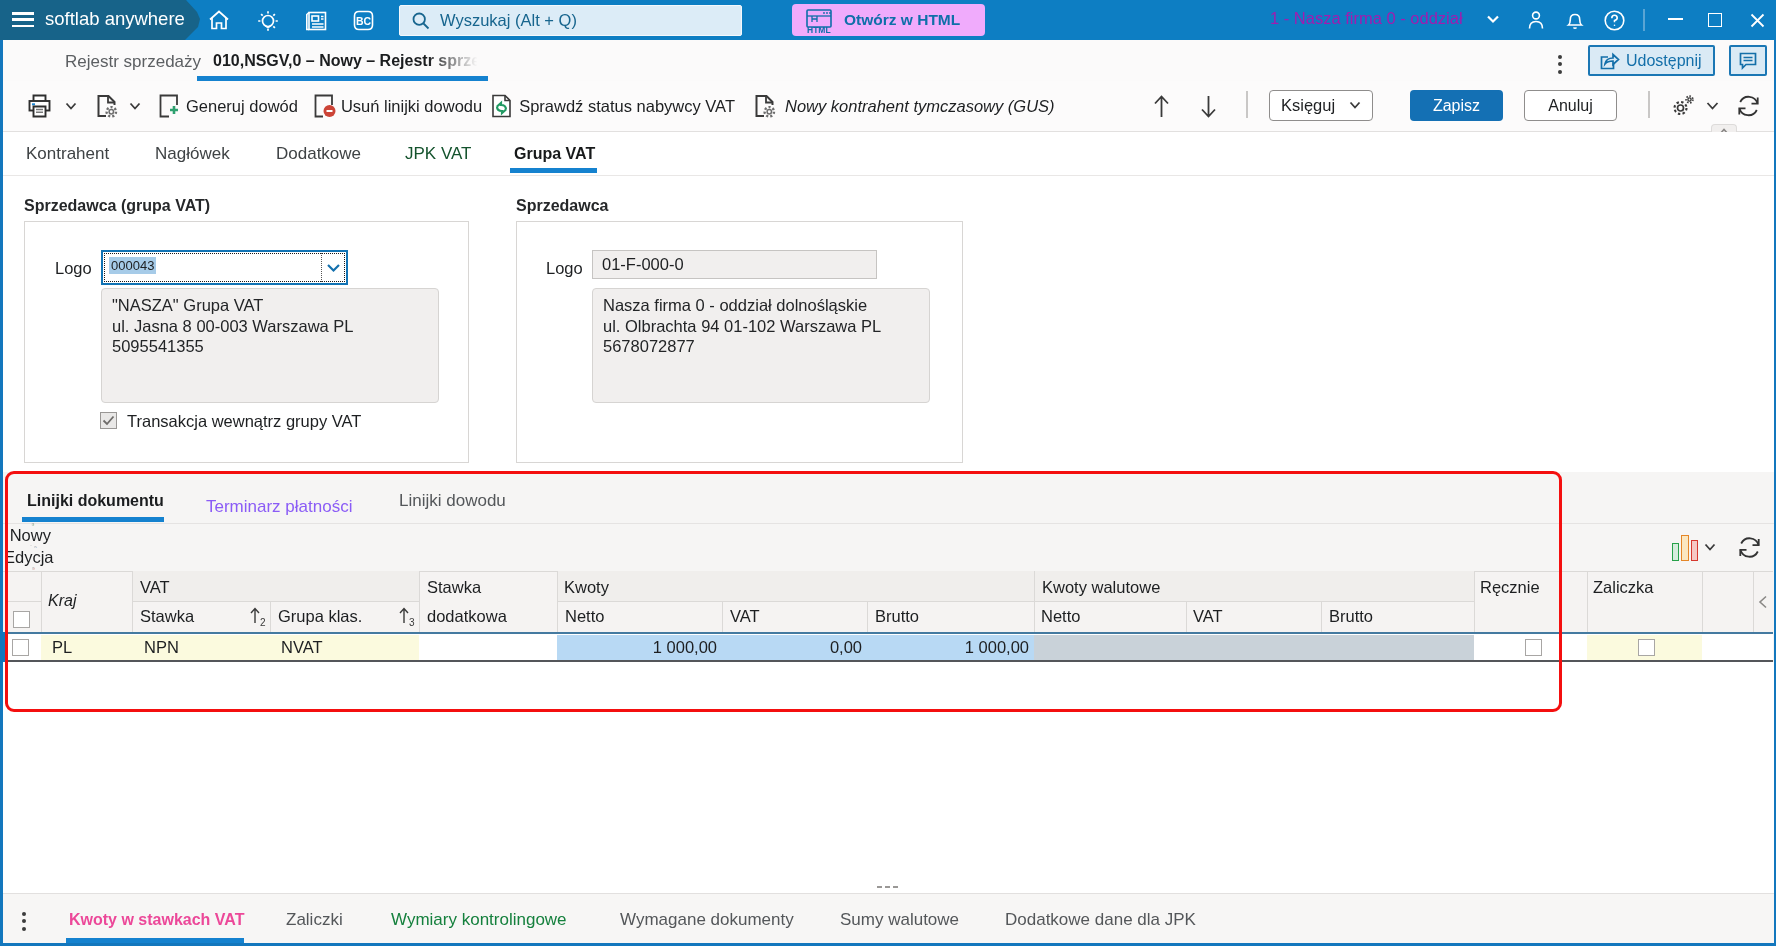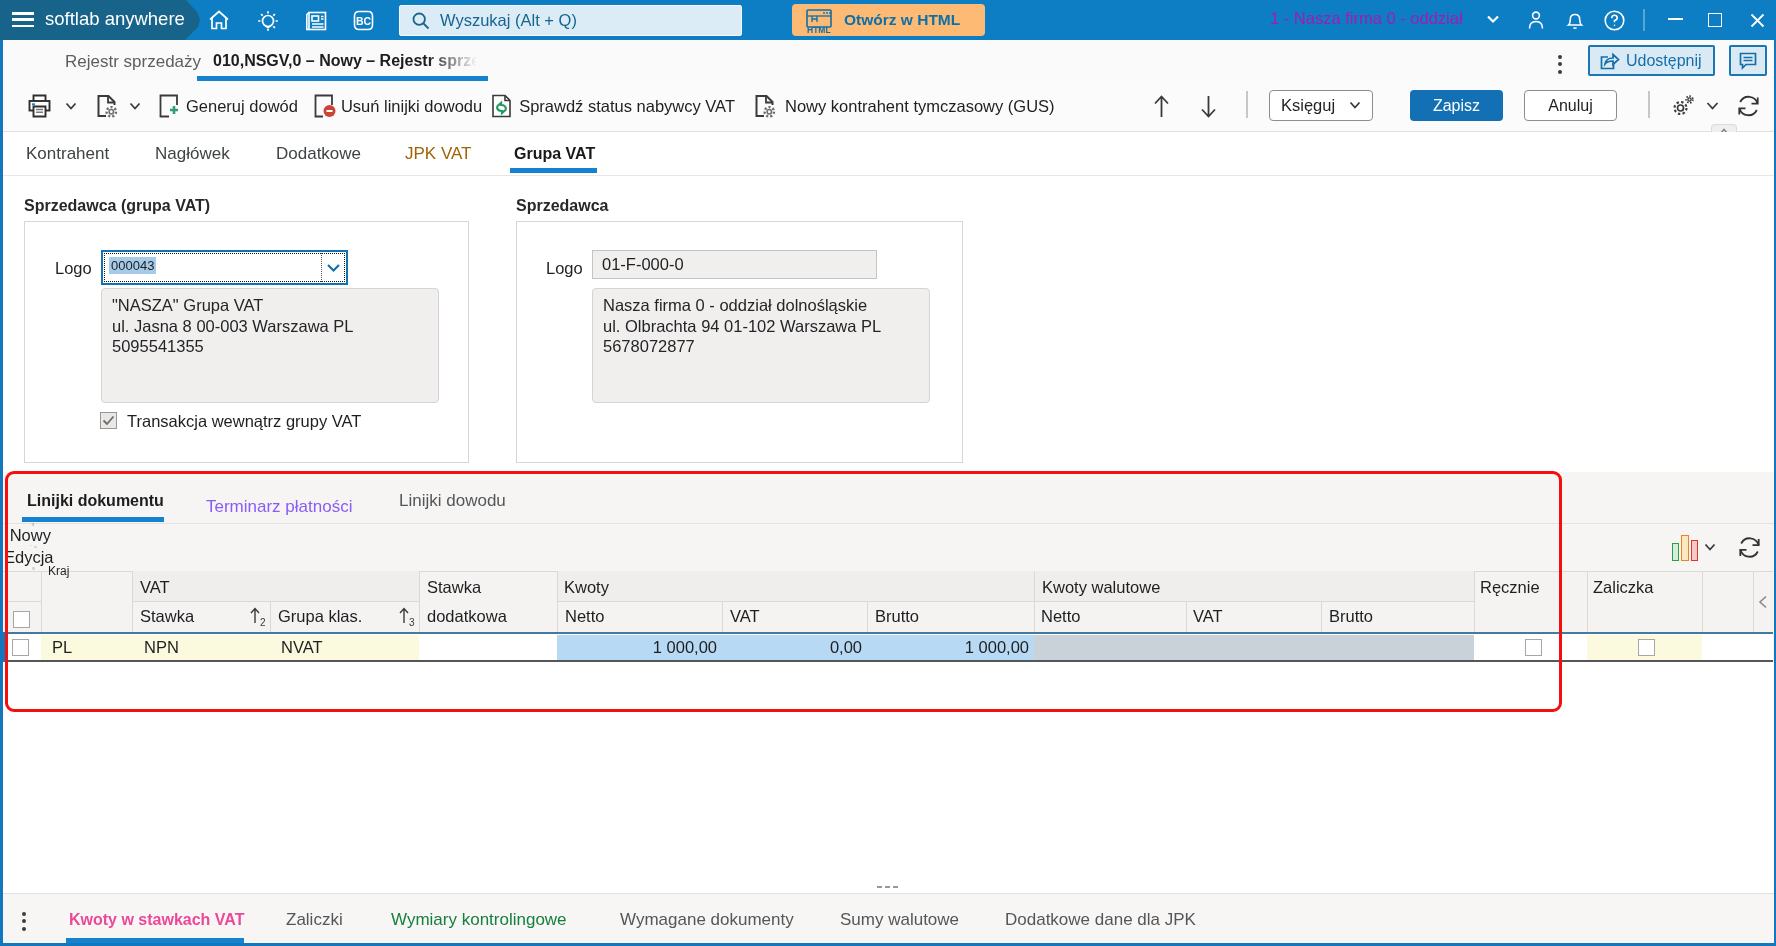--- a/index.html
+++ b/index.html
@@ -52,21 +52,21 @@
 </div>
 
 <div class="abs flex" style="left:399px;top:5px;width:343px;height:31px;background:#dcecf7;border:1.5px solid #f3f8fc;box-sizing:border-box;border-radius:2px;">
   <svg width="20" height="20" viewBox="0 0 20 20" fill="none" stroke="#17658e" stroke-width="1.8" style="margin-left:11px;">
     <circle cx="8.2" cy="8.2" r="5.7"></circle>
       <path d="M12.5 12.5 L17.5 17.5"></path>
   </svg>
   <span style="color:#17658e;font-size:16.5px;margin-left:9px;">Wyszukaj (Alt + Q)</span>
 </div>
 
-<div class="abs flex" style="left:792px;top:4px;width:193px;height:32px;background:#fdba74;border-radius:4px;">
+<div class="abs flex" style="left:792px;top:4px;width:193px;height:32px;background:#f0abfc;border-radius:4px;">
   <svg width="30" height="26" viewBox="0 0 30 26" fill="none" stroke="#0f6fa9" stroke-width="1.6" style="margin-left:12px;">
     <rect x="3" y="3" width="24" height="17" rx="1"></rect>
     <path d="M3 9 h24" stroke-width="1.3"></path>
     <circle cx="20" cy="6" r="0.9" fill="#0f6fa9" stroke="none"></circle>
       <circle cx="23" cy="6" r="0.9" fill="#0f6fa9" stroke="none"></circle>
       <circle cx="26" cy="6" r="0.9" fill="#0f6fa9" stroke="none"></circle>
     <path d="M8 9 v6 M8 12 h5 M13 9 v6" stroke-width="1.3"></path>
     <text x="3" y="25.5" font-size="8.5" fill="#0f6fa9" stroke="none" font-weight="bold" font-family="Liberation Sans">HTML</text>
   </svg>
   <span style="color:#0f6fa9;font-size:15.5px;font-weight:bold;margin-left:10px;">Otwórz w HTML</span>
@@ -168,21 +168,21 @@
   <span style="margin-left:6px;font-size:16.5px;">Sprawdź status nabywcy VAT</span>
 
   <svg width="26" height="26" viewBox="0 0 26 26" fill="none" stroke="#3a3a3a" stroke-width="1.7" style="margin-left:17px;">
     <path d="M12 23 H4.5 V3 H14.5 L20.5 9 V12" stroke-width="2"></path>
     <path d="M14 3.5 V9.5 H20" stroke-width="1.8"></path>
     <g stroke="#6e6e6e">
         <circle cx="17.3" cy="18.8" r="2.2" stroke-width="1.5"></circle>
     <circle cx="17.3" cy="18.8" r="4.7" stroke-width="2.4" stroke-dasharray="2.1 2.05"></circle>
       </g>
   </svg>
-  <span style="margin-left:7px;font-size:16.5px;">Nowy kontrahent tymczasowy (GUS)</span>
+  <span style="margin-left:7px;font-size:16.5px;font-style:italic;">Nowy kontrahent tymczasowy (GUS)</span>
 </div>
 
 <svg class="abs" style="left:1152px;top:94px;" width="19" height="25" viewBox="0 0 19 25" fill="none" stroke="#3a3a3a" stroke-width="1.8">
     <path d="M9.5 23 V3 M3 9.5 L9.5 2.5 L16 9.5"></path>
   </svg>
 <svg class="abs" style="left:1199px;top:94px;" width="19" height="25" viewBox="0 0 19 25" fill="none" stroke="#3a3a3a" stroke-width="1.8">
     <path d="M9.5 2 V22 M3 15.5 L9.5 22.5 L16 15.5"></path>
   </svg>
 <div class="abs" style="left:1246px;top:91px;width:1.5px;height:27px;background:#c9c7c6;"></div>
 <div class="abs flex" style="left:1269px;top:90px;width:104px;height:31px;background:#fff;border:1px solid #8f8d8c;box-sizing:border-box;border-radius:4px;">
@@ -216,21 +216,21 @@
 
 <div class="abs" style="left:1711px;top:124px;width:26px;height:14px;background:#f1efee;border:1px solid #dddbda;border-bottom:none;border-radius:4px 4px 0 0;box-sizing:border-box;"></div>
 <svg class="abs" style="left:1718px;top:128px;" width="12" height="8" viewBox="0 0 12 8" fill="none" stroke="#8a8886" stroke-width="1.7">
     <path d="M1.5 6.5 L6 1.5 L10.5 6.5"></path>
   </svg>
 
 <div class="abs" style="left:0;top:132px;width:1776px;height:44px;background:#fff;border-bottom:1.5px solid #e9e7e6;box-sizing:border-box;"></div>
 <div class="abs" style="left:26px;top:144px;color:#3f4345;font-size:17px;">Kontrahent</div>
 <div class="abs" style="left:155px;top:144px;color:#3f4345;font-size:17px;">Nagłówek</div>
 <div class="abs" style="left:276px;top:144px;color:#3f4345;font-size:17px;">Dodatkowe</div>
-<div class="abs" style="left:405px;top:144px;color:#a16207;font-size:17px;">JPK VAT</div>
+<div class="abs" style="left:405px;top:144px;color:#14532d;font-size:17px;">JPK VAT</div>
 <div class="abs" style="left:514px;top:145px;color:#17191a;font-weight:bold;font-size:16px;">Grupa VAT</div>
 <div class="abs" style="left:510px;top:168px;width:87px;height:4.5px;background:#1582cf;"></div>
 
 <div class="abs" style="left:24px;top:197px;font-size:16px;font-weight:bold;color:#26282a;">Sprzedawca (grupa VAT)</div>
 <div class="abs" style="left:24px;top:221px;width:445px;height:242px;border:1px solid #d8d6d4;box-sizing:border-box;"></div>
 <div class="abs" style="left:55px;top:259px;font-size:16.5px;">Logo</div>
 
 <div class="abs" style="left:101px;top:250px;width:247px;height:35px;background:#fff;border:2.5px solid #1173b4;box-sizing:border-box;">
   <div style="position:absolute;left:1px;top:1px;right:1px;bottom:1px;border:1.5px dotted #1a1a1a;"></div>
   <div style="position:absolute;left:6px;top:5px;background:#a6cbe8;font-size:13px;padding:1px 2px;">000043</div>
@@ -313,21 +313,21 @@
 <div class="abs" style="left:722px;top:601px;width:1px;height:31px;background:#dbd9d7;"></div>
 <div class="abs" style="left:867px;top:601px;width:1px;height:31px;background:#dbd9d7;"></div>
 <div class="abs" style="left:1034px;top:571px;width:1px;height:61px;background:#dbd9d7;"></div>
 <div class="abs" style="left:1186px;top:601px;width:1px;height:31px;background:#dbd9d7;"></div>
 <div class="abs" style="left:1321px;top:601px;width:1px;height:31px;background:#dbd9d7;"></div>
 <div class="abs" style="left:1474px;top:571px;width:1px;height:61px;background:#dbd9d7;"></div>
 <div class="abs" style="left:1587px;top:571px;width:1px;height:61px;background:#dbd9d7;"></div>
 <div class="abs" style="left:1702px;top:571px;width:1px;height:61px;background:#dbd9d7;"></div>
 <div class="abs" style="left:1753px;top:571px;width:1px;height:61px;background:#dbd9d7;"></div>
 
-<div class="abs" style="left:48px;top:564px;font-size:12px;">Kraj</div>
+<div class="abs" style="left:48px;top:592px;font-size:16px;font-style:italic;">Kraj</div>
 <div class="abs" style="left:140px;top:578px;font-size:16.5px;">VAT</div>
 <div class="abs" style="left:140px;top:607px;font-size:16.5px;">Stawka</div>
 <div class="abs" style="left:278px;top:607px;font-size:16.5px;">Grupa klas.</div>
 <div class="abs" style="left:427px;top:578px;font-size:16.5px;">Stawka</div>
 <div class="abs" style="left:427px;top:607px;font-size:16.5px;">dodatkowa</div>
 <div class="abs" style="left:564px;top:578px;font-size:16.5px;">Kwoty</div>
 <div class="abs" style="left:565px;top:607px;font-size:16.5px;">Netto</div>
 <div class="abs" style="left:730px;top:607px;font-size:16.5px;">VAT</div>
 <div class="abs" style="left:875px;top:607px;font-size:16.5px;">Brutto</div>
 <div class="abs" style="left:1042px;top:578px;font-size:16.5px;">Kwoty walutowe</div>

